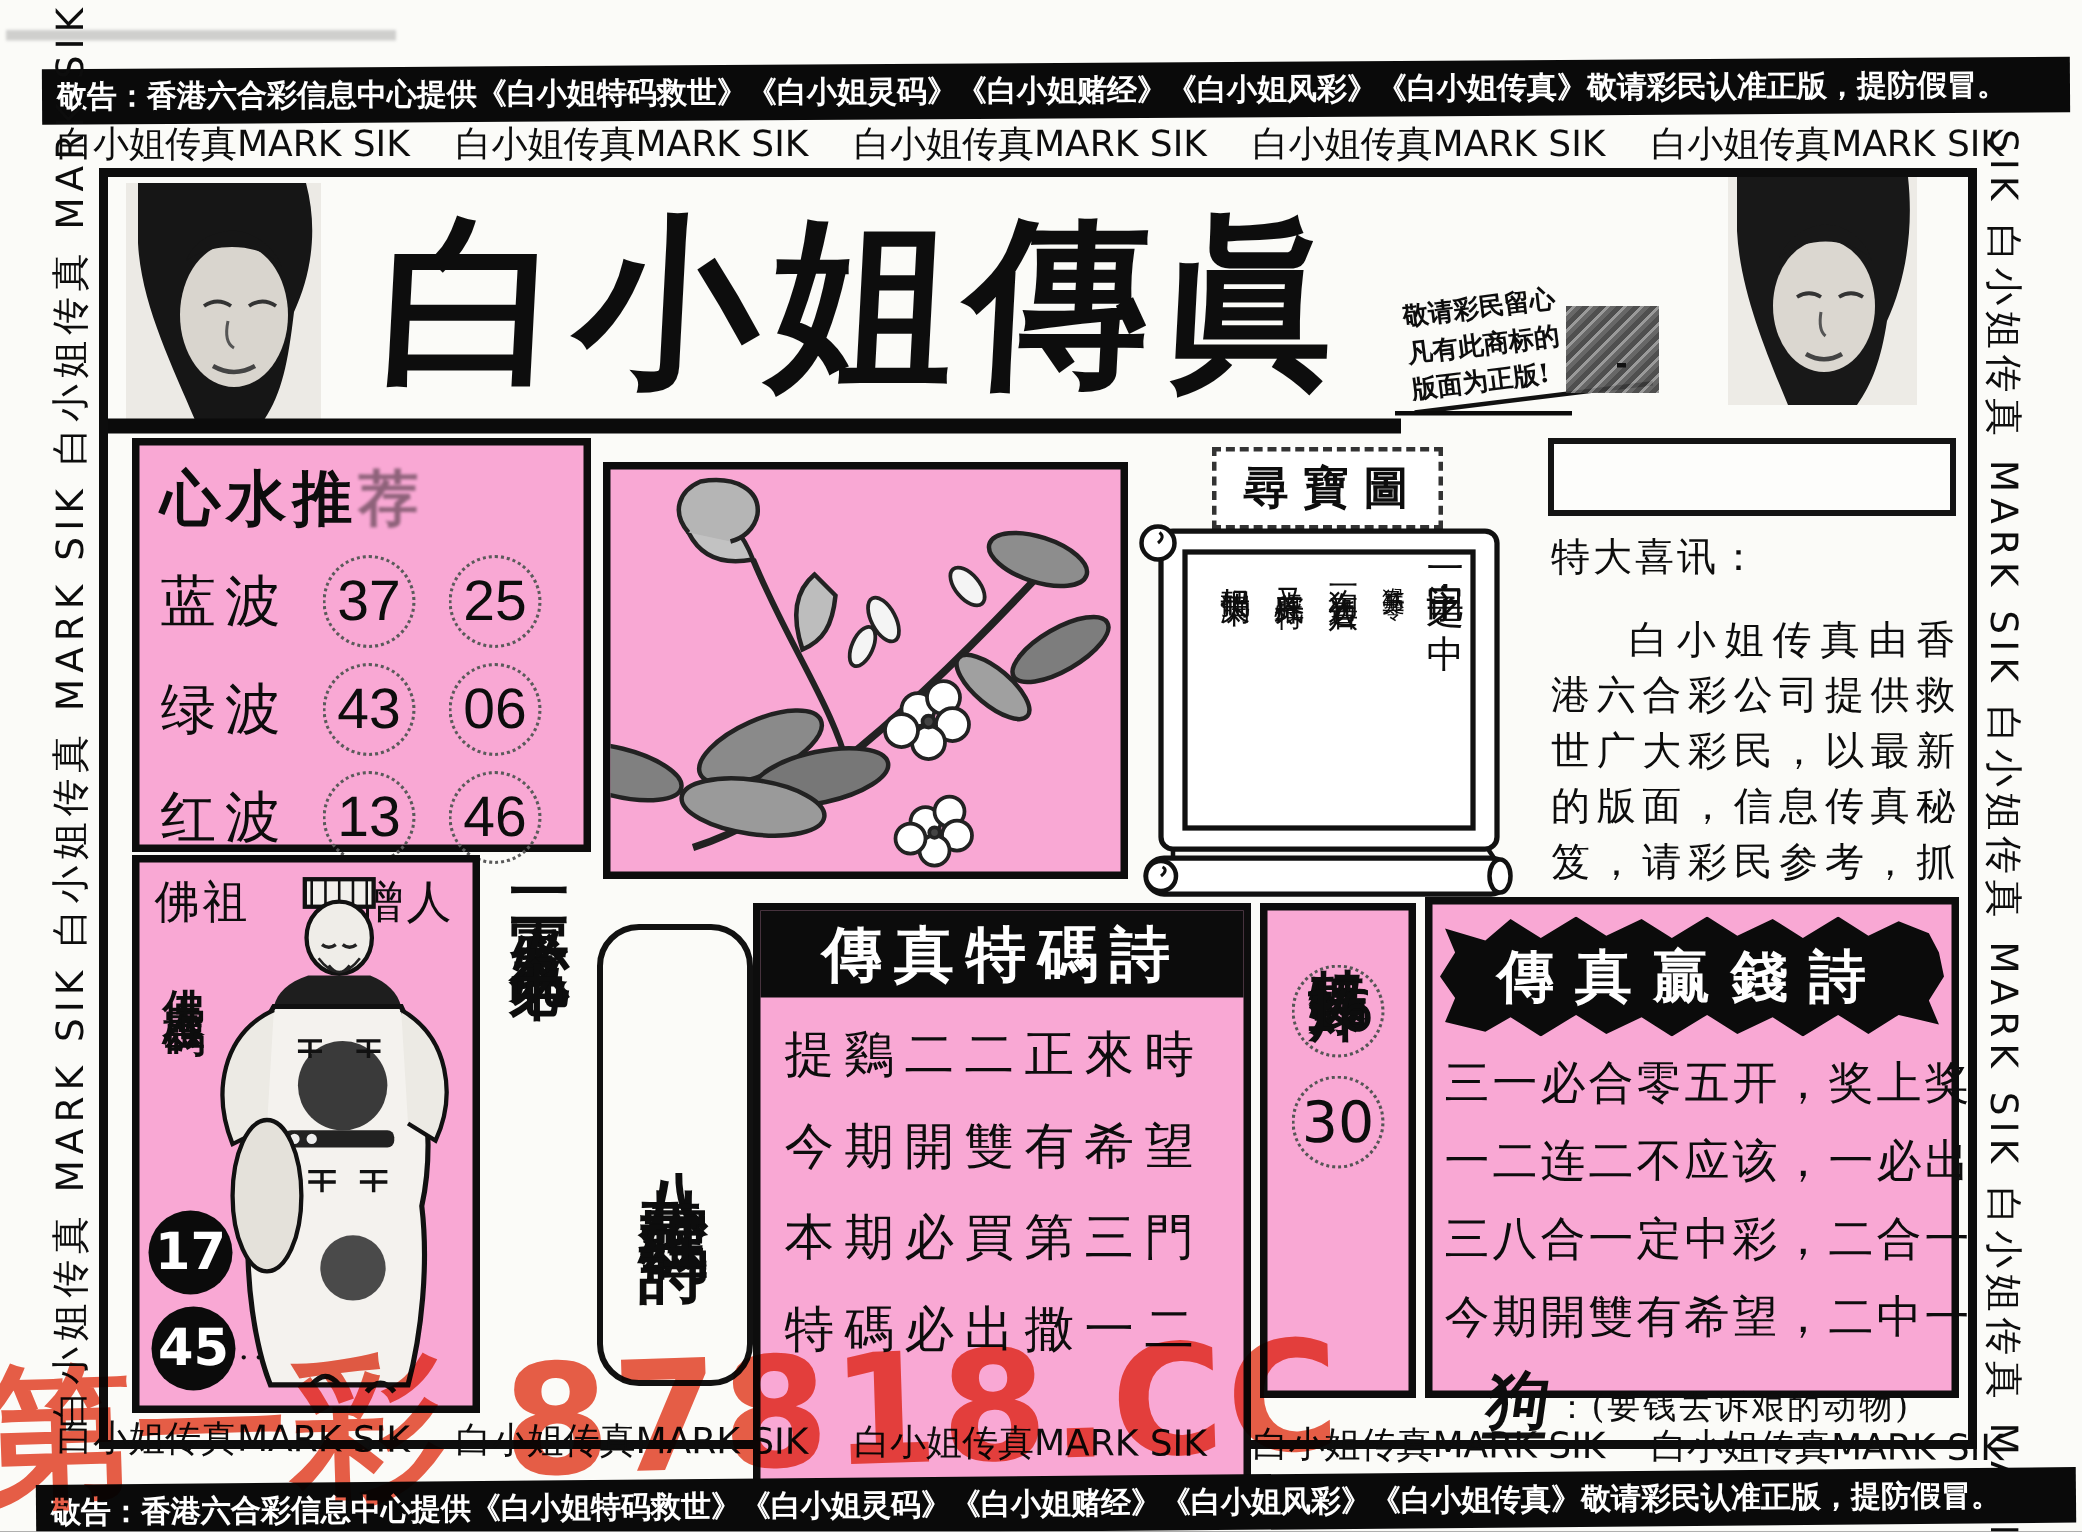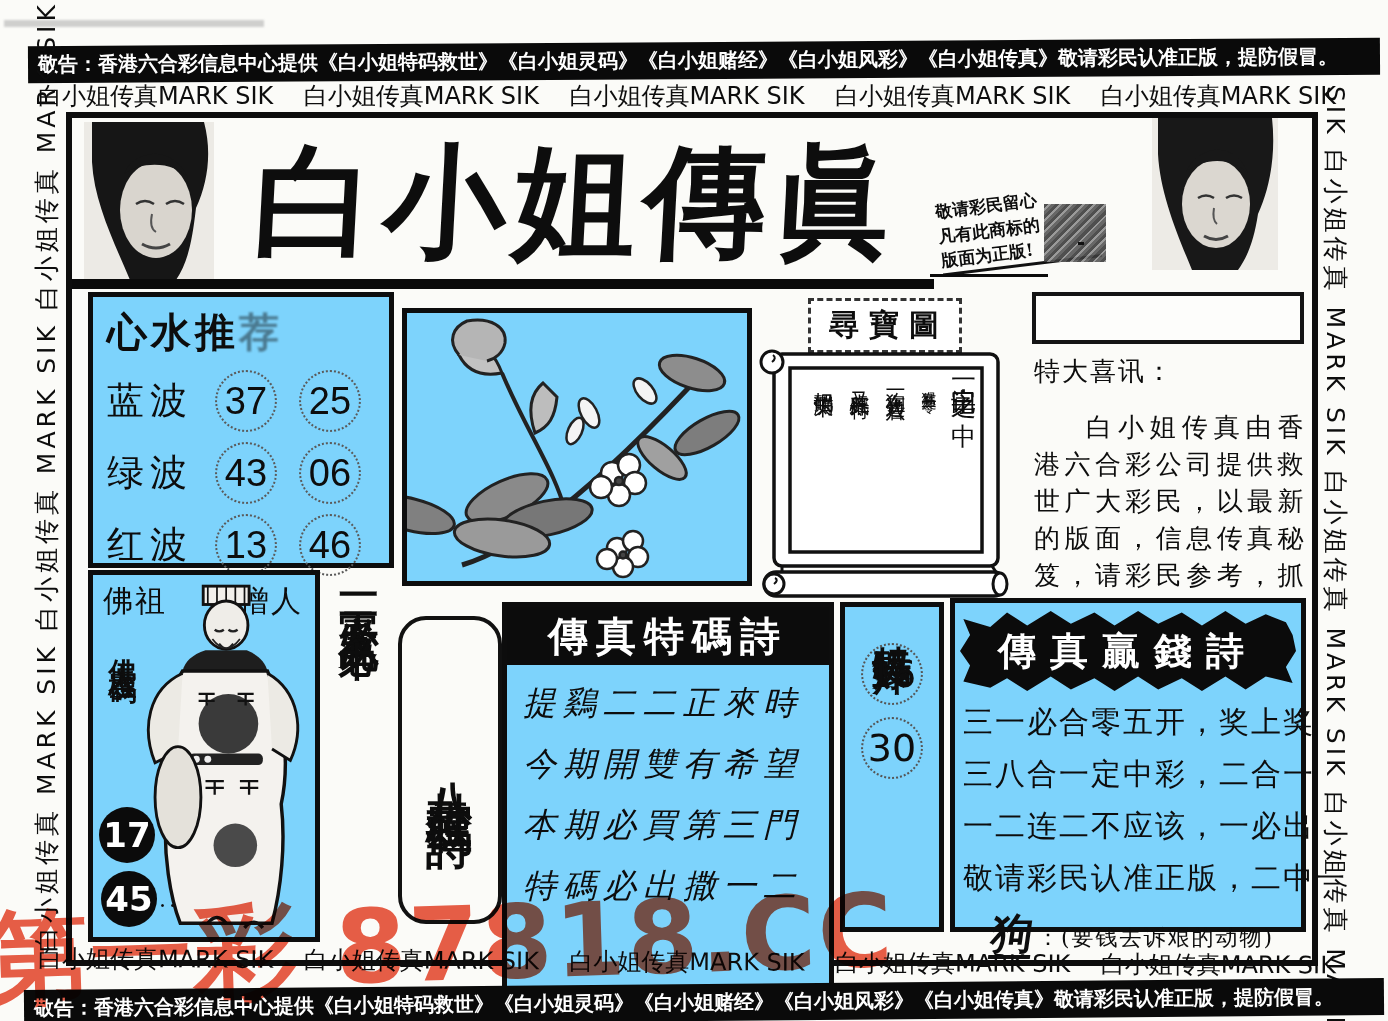--- a/index.html
+++ b/index.html
@@ -27,21 +27,21 @@
   .photo{background:#e9e7e2;overflow:hidden;}
   .main-title{font-size:122px;font-weight:900;letter-spacing:8px;line-height:158px;
               text-align:center;transform:skewX(-3deg);font-family:"DejaVu Serif",serif;}
   .tm-note{font-size:17px;line-height:1.45;transform:rotate(-7deg);font-weight:bold;}
   .tm-underline{border-bottom:3px solid #111;}
   .stamp{background:repeating-linear-gradient(135deg,#3c3c3c 0 3px,#8f8f8f 3px 5px,#575757 5px 8px);
          opacity:.9;}
   .issue{font-size:27px;font-weight:bold;letter-spacing:4px;}
   .divider{background:#0b0b0b;}
   
-  .box{border:5px solid #0d0d0d;box-sizing:border-box;background:#7dd3fc;}
+  .box{border:5px solid #0d0d0d;box-sizing:border-box;background:#f9a8d4;}
   .hearts-title{font-size:40px;font-weight:bold;letter-spacing:4px;margin:8px 0 2px 14px;}
   .hearts-title .fade{opacity:.45;filter:blur(1px);}
   .hearts-row{display:flex;align-items:center;gap:22px;margin:10px 0 0 14px;}
   .hearts-label{font-size:37px;letter-spacing:6px;}
   .numcircle{width:58px;height:58px;border:2px dotted #5a5a5a;border-radius:50%;
              font-family:Liberation Sans, sans-serif;font-size:38px;line-height:58px;
              text-align:center;flex:0 0 auto;}
   
   .scroll-title{border:3px dashed #333;font-size:30px;font-weight:bold;letter-spacing:10px;
                 padding:4px 10px 4px 18px;background:#fff;}
@@ -62,21 +62,21 @@
   .blackball{width:56px;height:56px;border-radius:50%;background:#0b0b0b;color:#fff;
              font-family:"DejaVu Sans",sans-serif;font-weight:bold;font-size:34px;
              line-height:56px;text-align:center;}
   .vpoem{font-size:40px;font-weight:bold;letter-spacing:5px;line-height:1.05;}
   .bagua{border:4px solid #111;border-radius:28px;display:flex;align-items:center;
          justify-content:center;}
   .bagua-text{font-size:46px;font-weight:bold;letter-spacing:10px;}
   
   .sp-header{background:#0c0c0c;color:#fff;height:58px;display:flex;align-items:center;
              justify-content:center;font-size:40px;font-weight:bold;letter-spacing:8px;}
-  .sp-line{font-size:33px;letter-spacing:7px;margin:16px 0 0 16px;white-space:nowrap;font-style:italic;}
+  .sp-line{font-size:33px;letter-spacing:7px;margin:16px 0 0 16px;white-space:nowrap;}
   
   .expl{display:flex;flex-direction:column;align-items:center;padding-top:8px;gap:12px;}
   .expl-title{font-size:38px;font-weight:bold;letter-spacing:4px;line-height:1.05;}
   .expl-circle{width:58px;height:58px;border:2px dotted #555;border-radius:50%;
                font-family:"DejaVu Sans",sans-serif;font-size:38px;line-height:58px;text-align:center;}
   
   .starband{width:336px;height:80px;margin:8px auto 2px auto;background:#0b0b0b;position:relative;
     clip-path:polygon(0% 50%,3% 30%,1% 10%,9% 20%,14% 2%,20% 18%,27% 0%,33% 16%,40% 2%,46% 18%,
       53% 0%,59% 16%,66% 2%,72% 18%,79% 0%,85% 16%,91% 4%,97% 14%,99% 30%,100% 50%,97% 70%,
       99% 90%,91% 82%,85% 98%,79% 82%,72% 100%,66% 84%,59% 98%,53% 82%,46% 100%,40% 84%,33% 98%,
@@ -304,29 +304,29 @@
 
   <div class="abs box" style="left:950px;top:598px;width:356px;height:334px;">
     <div class="starband">
       <span>傳真贏錢詩</span>
     </div>
     <div class="wp-line">
       <span>三一必合零五开，</span>
       <span>奖上奖</span>
     </div>
     <div class="wp-line">
+      <span>一二连二不应该，</span>
+      <span>一必出</span>
+    </div>
+    <div class="wp-line">
       <span>三八合一定中彩，</span>
       <span>二合一</span>
     </div>
     <div class="wp-line">
-      <span>一二连二不应该，</span>
-      <span>一必出</span>
-    </div>
-    <div class="wp-line">
-      <span>敬请彩民认准正版，</span>
+      <span>今期開雙有希望，</span>
       <span>二中一</span>
     </div>
     <div class="wp-riddle">
       <span class="wp-animal">狗</span>
       <span class="wp-note">：(要钱去诉艰的动物)</span>
     </div>
   </div>
 
   <div class="abs strip strip-bottom">
     <span>白小姐传真MARK SIK</span>

